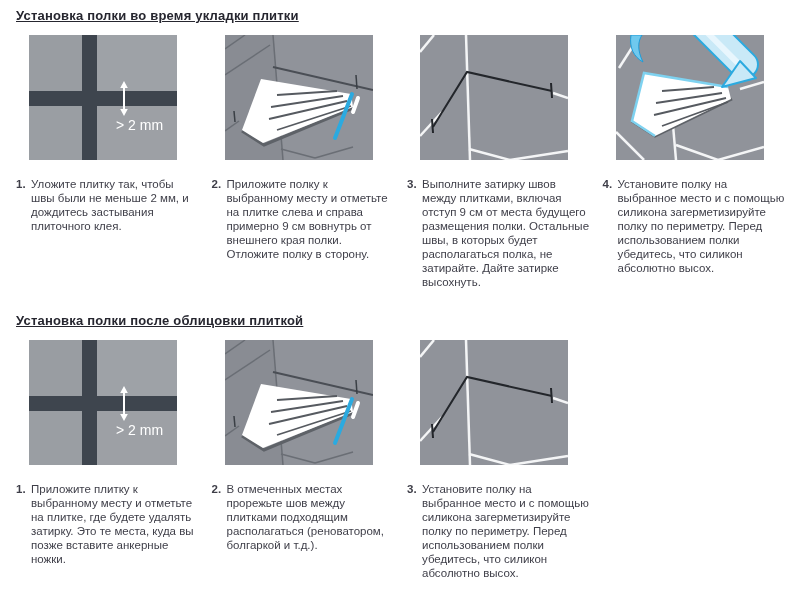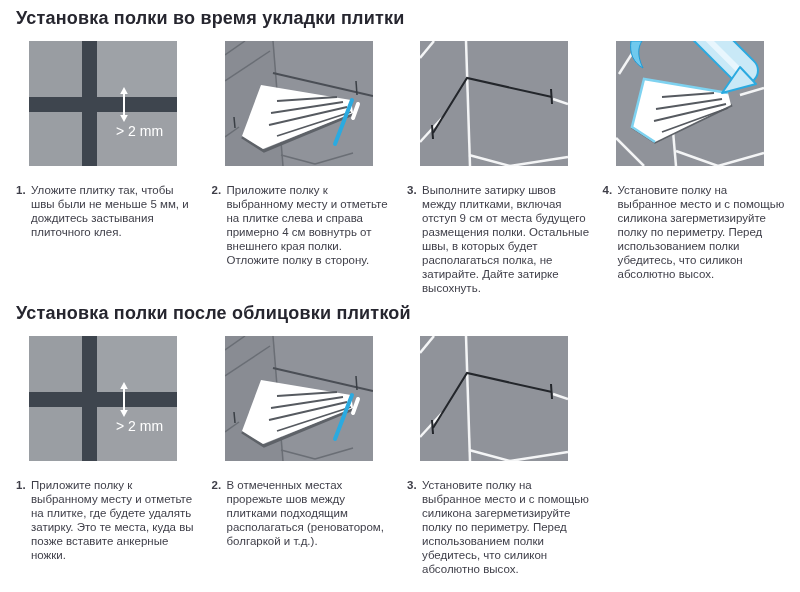--- a/index.html
+++ b/index.html
@@ -1,20 +1,20 @@
 <!DOCTYPE html>
 <html lang="ru"><head>
 <meta charset="utf-8">
 <style>
   html,body{margin:0;padding:0;background:#ffffff;}
   body{width:800px;height:592px;overflow:hidden;font-family:"Liberation Sans",sans-serif;}
   .page{box-sizing:border-box;width:800px;height:592px;padding:8px 14px 0 16px;background:#fff;}
-  .section-title{font-size:18px;font-weight:700;color:#26262f;margin:0 0 12px 0;letter-spacing:.2px;}
+  .section-title{font-size:13px;font-weight:700;color:#26262f;margin:0 0 12px 0;letter-spacing:.2px;text-decoration:underline;}
   .section{margin-bottom:4px;}
-  .section.second{margin-top:8px;}
+  .section.second{margin-top:24px;}
   .grid{display:grid;grid-template-columns:repeat(4,1fr);column-gap:12px;}
   .step{min-width:0;}
   .ill{width:148px;height:125px;display:block;margin:0 0 17px 13px;}
   .step-text{display:flex;font-size:11.5px;line-height:14px;color:#3e3e48;}
   .num{font-weight:700;flex:0 0 15px;}
   .txt{margin:0;}
   svg text{font-family:"Liberation Sans",sans-serif;}
   .defs-holder{position:absolute;width:0;height:0;overflow:hidden;}
 </style>
 </head>
@@ -114,31 +114,31 @@
   <section class="section">
     <h1 class="section-title">Установка полки во время укладки плитки</h1>
     <div class="grid">
 
       <div class="step">
         <svg class="ill" viewBox="0 0 148 125">
             <use href="#ill-cross"></use>
           </svg>
         <div class="step-text">
           <span class="num">1.</span>
-          <p class="txt">Уложите плитку так, чтобы швы были не меньше 5 мм, и дождитесь застывания плиточного клея.</p>
+          <p class="txt">Уложите плитку так, чтобы швы были не меньше 2 мм, и дождитесь застывания плиточного клея.</p>
         </div>
       </div>
 
       <div class="step">
         <svg class="ill" viewBox="0 0 148 125">
             <use href="#ill-shelf"></use>
           </svg>
         <div class="step-text">
           <span class="num">2.</span>
-          <p class="txt">Приложите полку к выбранному месту и отметьте на плитке слева и справа примерно 4 см вовнутрь от внешнего края полки. Отложите полку в сторону.</p>
+          <p class="txt">Приложите полку к выбранному месту и отметьте на плитке слева и справа примерно 9 см вовнутрь от внешнего края полки. Отложите полку в сторону.</p>
         </div>
       </div>
 
       <div class="step">
         <svg class="ill" viewBox="0 0 148 125">
             <use href="#ill-seam"></use>
           </svg>
         <div class="step-text">
           <span class="num">3.</span>
           <p class="txt">Выполните затирку швов между плитками, включая отступ 9 см от места будущего размещения полки. Остальные швы, в которых будет располагаться полка, не затирайте. Дайте затирке высохнуть.</p>
@@ -161,21 +161,21 @@
   <section class="section second">
     <h1 class="section-title">Установка полки после облицовки плиткой</h1>
     <div class="grid">
 
       <div class="step">
         <svg class="ill" viewBox="0 0 148 125">
             <use href="#ill-cross"></use>
           </svg>
         <div class="step-text">
           <span class="num">1.</span>
-          <p class="txt">Приложите полку к выбранному месту и отметьте на плитке, где будете удалять затирку. Это те места, куда вы позже вставите анкерные ножки.</p>
+          <p class="txt">Приложите плитку к выбранному месту и отметьте на плитке, где будете удалять затирку. Это те места, куда вы позже вставите анкерные ножки.</p>
         </div>
       </div>
 
       <div class="step">
         <svg class="ill" viewBox="0 0 148 125">
             <use href="#ill-shelf"></use>
           </svg>
         <div class="step-text">
           <span class="num">2.</span>
           <p class="txt">В отмеченных местах прорежьте шов между плитками подходящим располагаться (реноватором, болгаркой и т.д.).</p>

